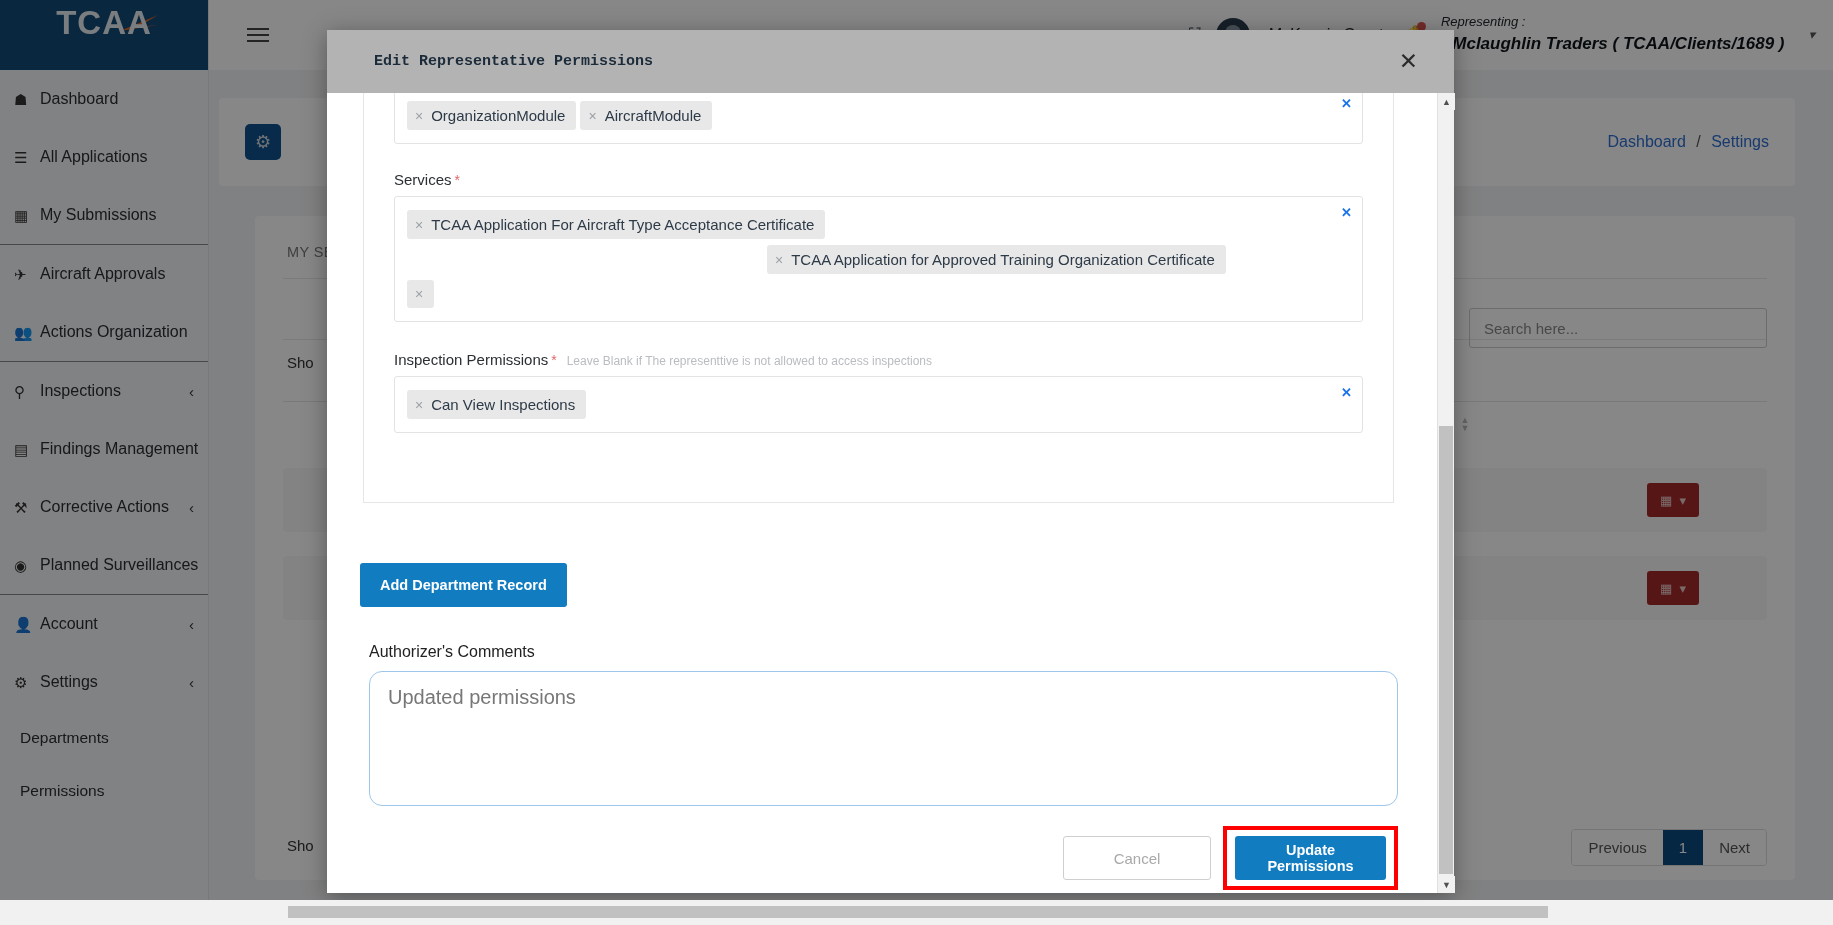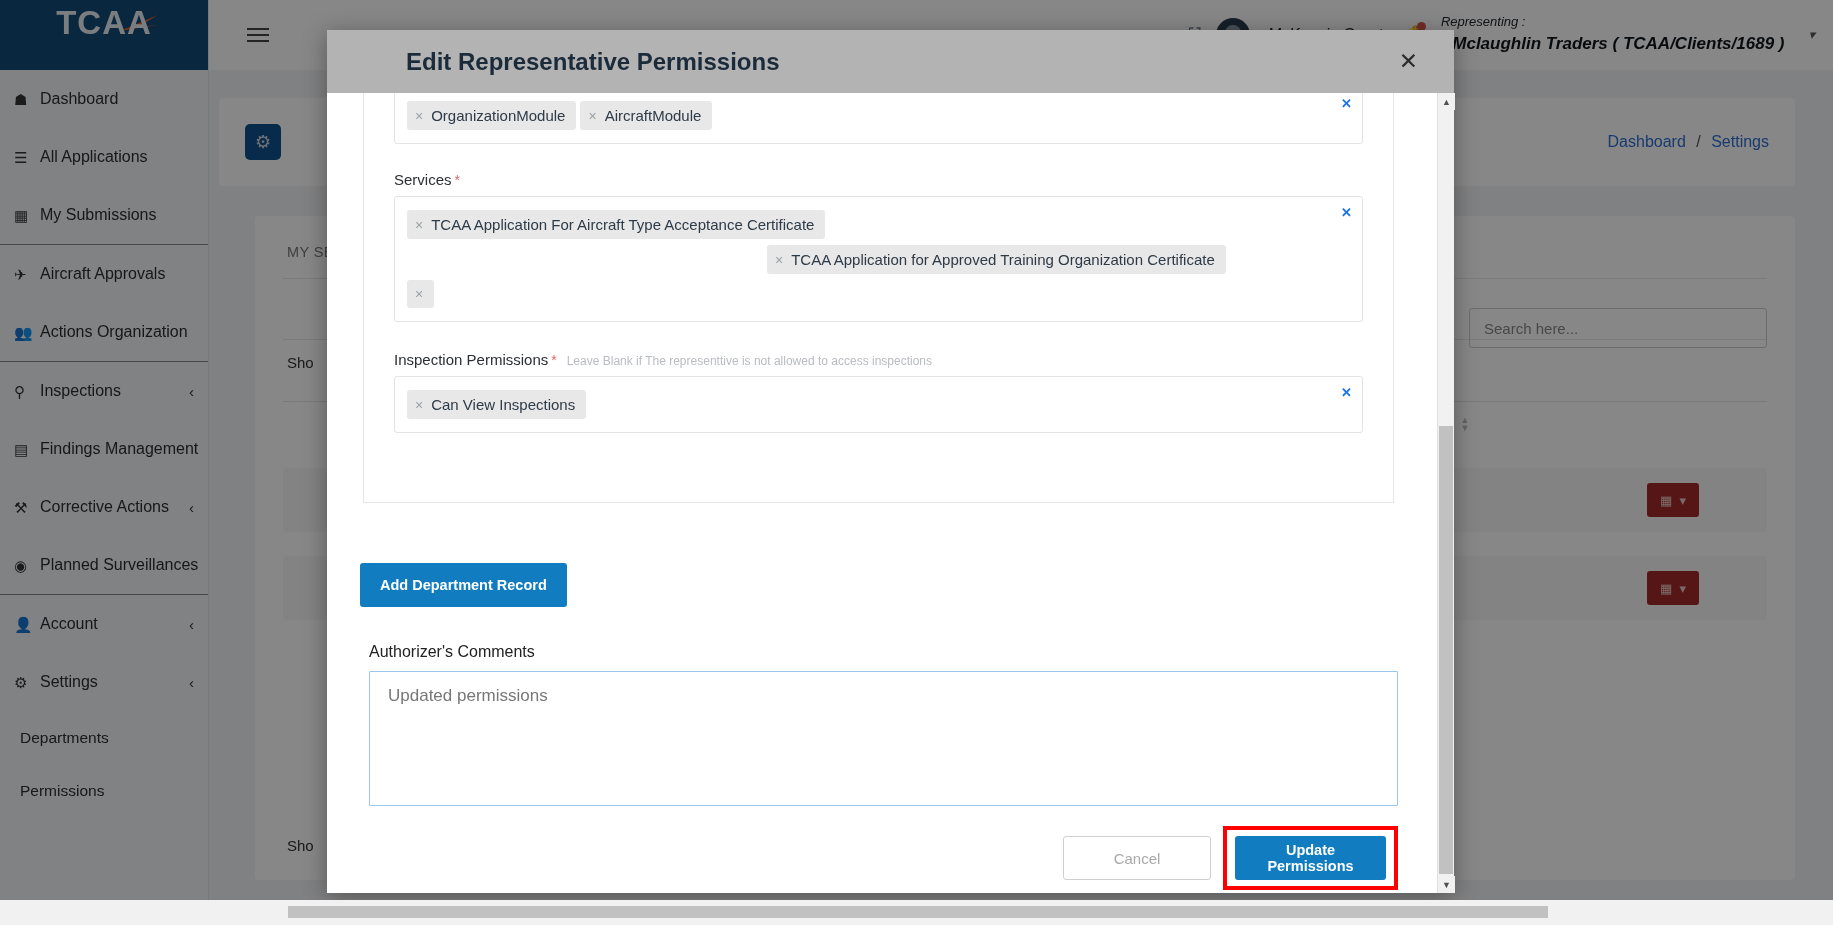--- a/index.html
+++ b/index.html
@@ -159,21 +159,21 @@
   .modal {
     position:absolute; left: 327px; top: 30px;
     width: 1127px; height: 863px;
     background:#fff; z-index: 100;
     box-shadow: 0 4px 22px rgba(0,0,0,.35);
   }
   .modal-header {
     height: 63px; background: #b3b3b3;
     display:flex; align-items:center; padding: 0 22px;
   }
-  .modal-title { font-size: 24px; color:#1c2b3a; font-weight: 600; margin-left: 57px; }
+  .modal-title { font-size: 15px; color:#1c2b3a; font-weight: 600; margin-left: 25px; font-family: Liberation Mono, monospace; }
   .modal-close { margin-left:auto; font-size: 23px; color:#2b2b2b; cursor:pointer; padding-right: 14px;}
   .modal-body {
     position:absolute; left:0; top:63px; right:0; bottom:0;
     background:#fff; overflow:hidden;
   }
   .modal-scroll-track {
     position:absolute; right: 0; top: 63px; bottom: 0; width: 17px;
     background: #f1f1f1; border-left: 1px solid #e0e0e0; z-index: 120;
   }
   .scroll-arrow {
@@ -218,22 +218,22 @@
   .add-dept-btn {
     position:absolute; left: 33px; top: 470px;
     background:#127cc1; color:#fff; border:none; border-radius: 3px;
     padding: 14px 20px; font-size: 14.5px; font-weight: bold; cursor:pointer;
   }
   .comments-label {
     position:absolute; left: 42px; top: 550px; font-size: 16px; color:#222;
   }
   .comments-box {
     position:absolute; left: 42px; top: 578px; right: 56px; height: 135px;
-    border: 1px solid #9ec6ea; border-radius: 1px;
-    padding: 14px 18px; font-size: 17px; color:#777; background:#fff;
+    border: 1px solid #9ec6ea; border-radius: 13px;
+    padding: 14px 18px; font-size: 20px; color:#777; background:#fff;
   }
   .footer-btns {
     position:absolute; right: 56px; top: 733px;
     display:flex; align-items:center; gap: 0px; padding-left: 32px;
   }
   .btn-cancel {
     width: 148px; height: 44px; background:#fff; border:1px solid #cfcfcf;
     border-radius:3px; color:#a9a9a9; font-size: 15px; cursor:pointer;
   }
   .highlight-wrap {
@@ -392,20 +392,25 @@
         </div>
         <div class="row-card" style="top: 340px;">
           <div class="act-btn">
             <span>▦</span>
             <span>▾</span>
           </div>
         </div>
 
         <div class="show-row" style="position:absolute; left:28px; bottom:18px;">Sho</div>
 
+        <div class="pager">
+          <div class="pg">Previous</div>
+          <div class="pg active">1</div>
+          <div class="pg">Next</div>
+        </div>
       </div>
     </div>
 
     <div id="bg-dim"></div>
   </div>
 
   <div class="modal">
 
     <div class="modal-header">
       <div class="modal-title">Edit Representative Permissions</div>

